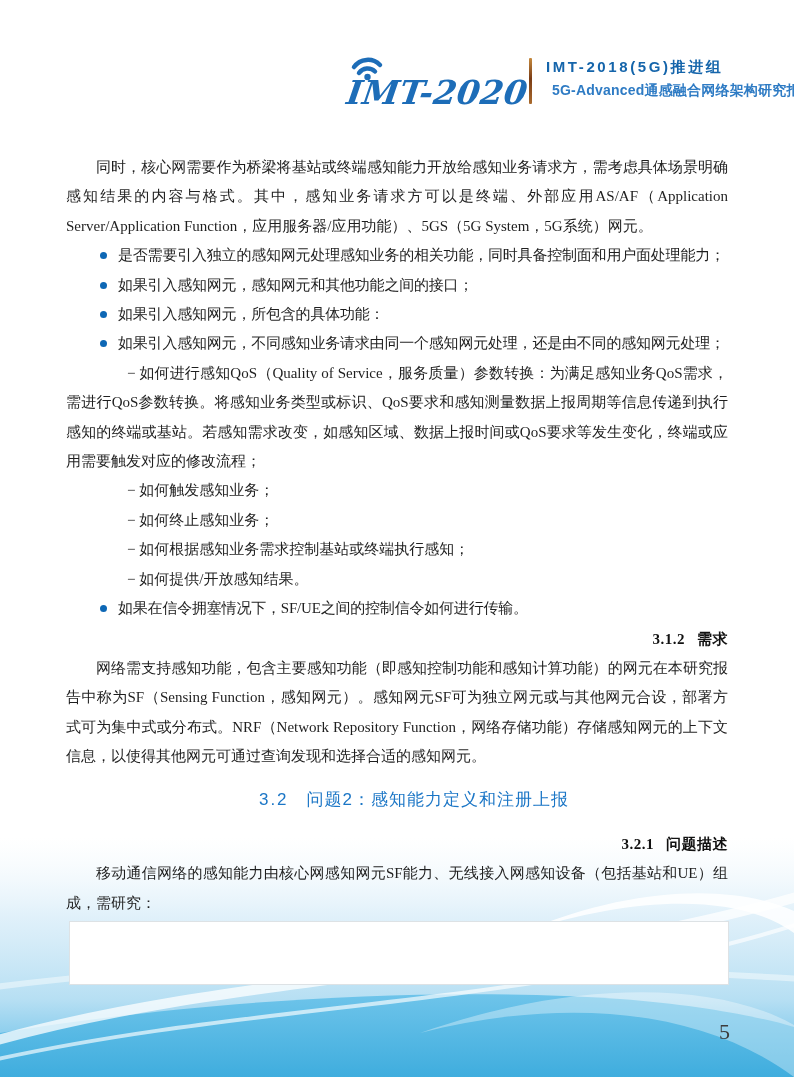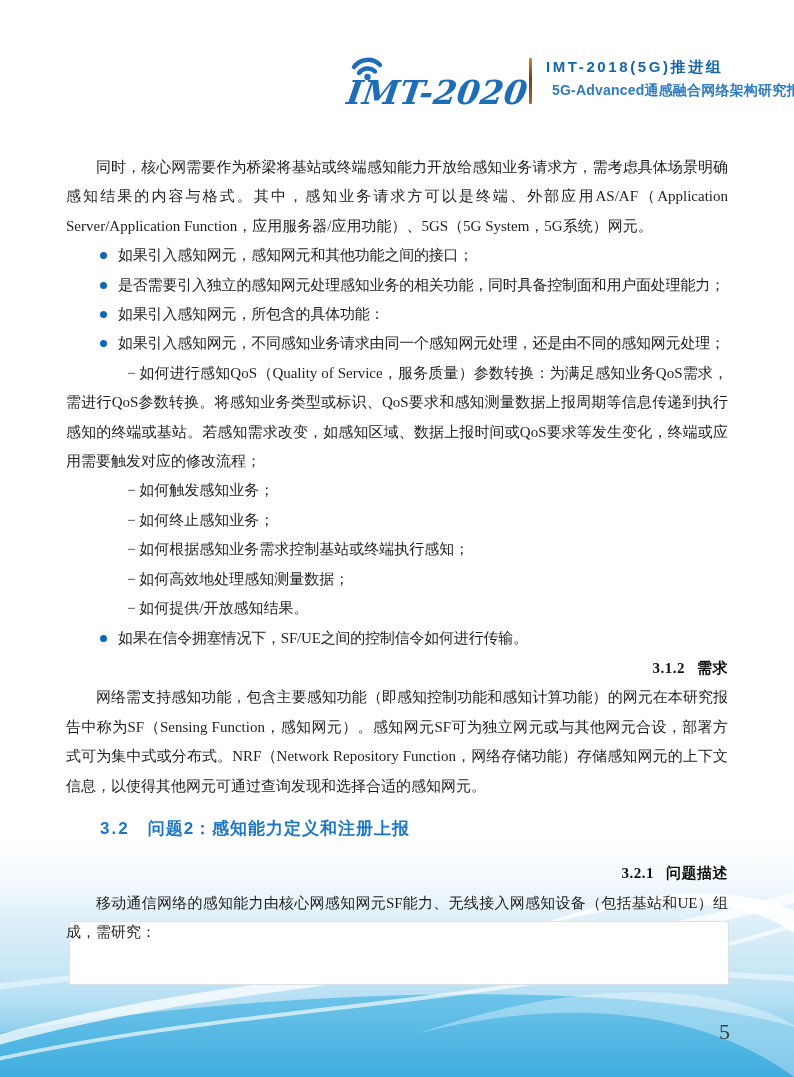--- a/index.html
+++ b/index.html
@@ -46,23 +46,23 @@
   }
   .li .li-text { white-space:nowrap; letter-spacing:-0.2px; }
   .dash-item { padding-left:61px; white-space:nowrap; }
   .h-black {
     font-family:"Liberation Sans", sans-serif; font-weight:bold;
     font-size:15px; line-height:29.4px; color:#111; margin-left:34px;
     text-align:right; letter-spacing:0.5px;
   }
   .h-black .sec-num { font-family:"Liberation Serif", serif; margin-right:12px; }
   .h-blue {
-    font-family:"Liberation Sans", sans-serif; font-weight:bold;
+    font-family:"Liberation Sans", sans-serif; font-weight:normal;
     font-size:17px; line-height:29.4px; color:#1b76c6; margin:13px 0 15px 34px;
-    text-align:left; letter-spacing:1px;
+    text-align:center; letter-spacing:1px;
   }
   .h-blue .sec-num { margin-right:18px; letter-spacing:2px; }
 
   
   .text-frame {
     position:absolute; left:69px; top:921px; width:660px; height:64px;
     background:#ffffff; border:1px solid #dde2e5; z-index:1;
   }
 
   .pagenum {
@@ -119,41 +119,40 @@
       <div class="org-name">IMT-2018(5G)推进组</div>
       <div class="report-title">5G-Advanced通感融合网络架构研究报告(第二版)</div>
     </div>
   </header>
 
   <main class="bodyflow">
     <p class="para">同时，核心网需要作为桥梁将基站或终端感知能力开放给感知业务请求方，需考虑具体场景明确感知结果的内容与格式。其中，感知业务请求方可以是终端、外部应用AS/AF（Application Server/Application Function，应用服务器/应用功能）、5GS（5G System，5G系统）网元。</p>
 
     <div class="li">
       <span class="dot"></span>
-      <span class="li-text">如果引入感知网元，感知网元和其他功能之间的接口；</span>
+      <span class="li-text">是否需要引入独立的感知网元处理感知业务的相关功能，同时具备控制面和用户面处理能力；</span>
     </div>
     <div class="li">
       <span class="dot"></span>
-      <span class="li-text">是否需要引入独立的感知网元处理感知业务的相关功能，同时具备控制面和用户面处理能力；</span>
+      <span class="li-text">如果引入感知网元，感知网元和其他功能之间的接口；</span>
     </div>
     <div class="li">
       <span class="dot"></span>
       <span class="li-text">如果引入感知网元，所包含的具体功能：</span>
     </div>
     <div class="li">
       <span class="dot"></span>
       <span class="li-text">如果引入感知网元，不同感知业务请求由同一个感知网元处理，还是由不同的感知网元处理；</span>
     </div>
 
     <p class="hang-qos">− 如何进行感知QoS（Quality of Service，服务质量）参数转换：为满足感知业务QoS需求，需进行QoS参数转换。将感知业务类型或标识、QoS要求和感知测量数据上报周期等信息传递到执行感知的终端或基站。若感知需求改变，如感知区域、数据上报时间或QoS要求等发生变化，终端或应用需要触发对应的修改流程；</p>
 
     <div class="dash-item">− 如何触发感知业务；</div>
     <div class="dash-item">− 如何终止感知业务；</div>
     <div class="dash-item">− 如何根据感知业务需求控制基站或终端执行感知；</div>
-    <div class="dash-item">− 如何高效地处理感知测量数据；</div>
     <div class="dash-item">− 如何提供/开放感知结果。</div>
 
     <div class="li">
       <span class="dot"></span>
       <span class="li-text">如果在信令拥塞情况下，SF/UE之间的控制信令如何进行传输。</span>
     </div>
 
     <h4 class="h-black">
       <span class="sec-num">3.1.2</span><span>需求</span>
     </h4>

